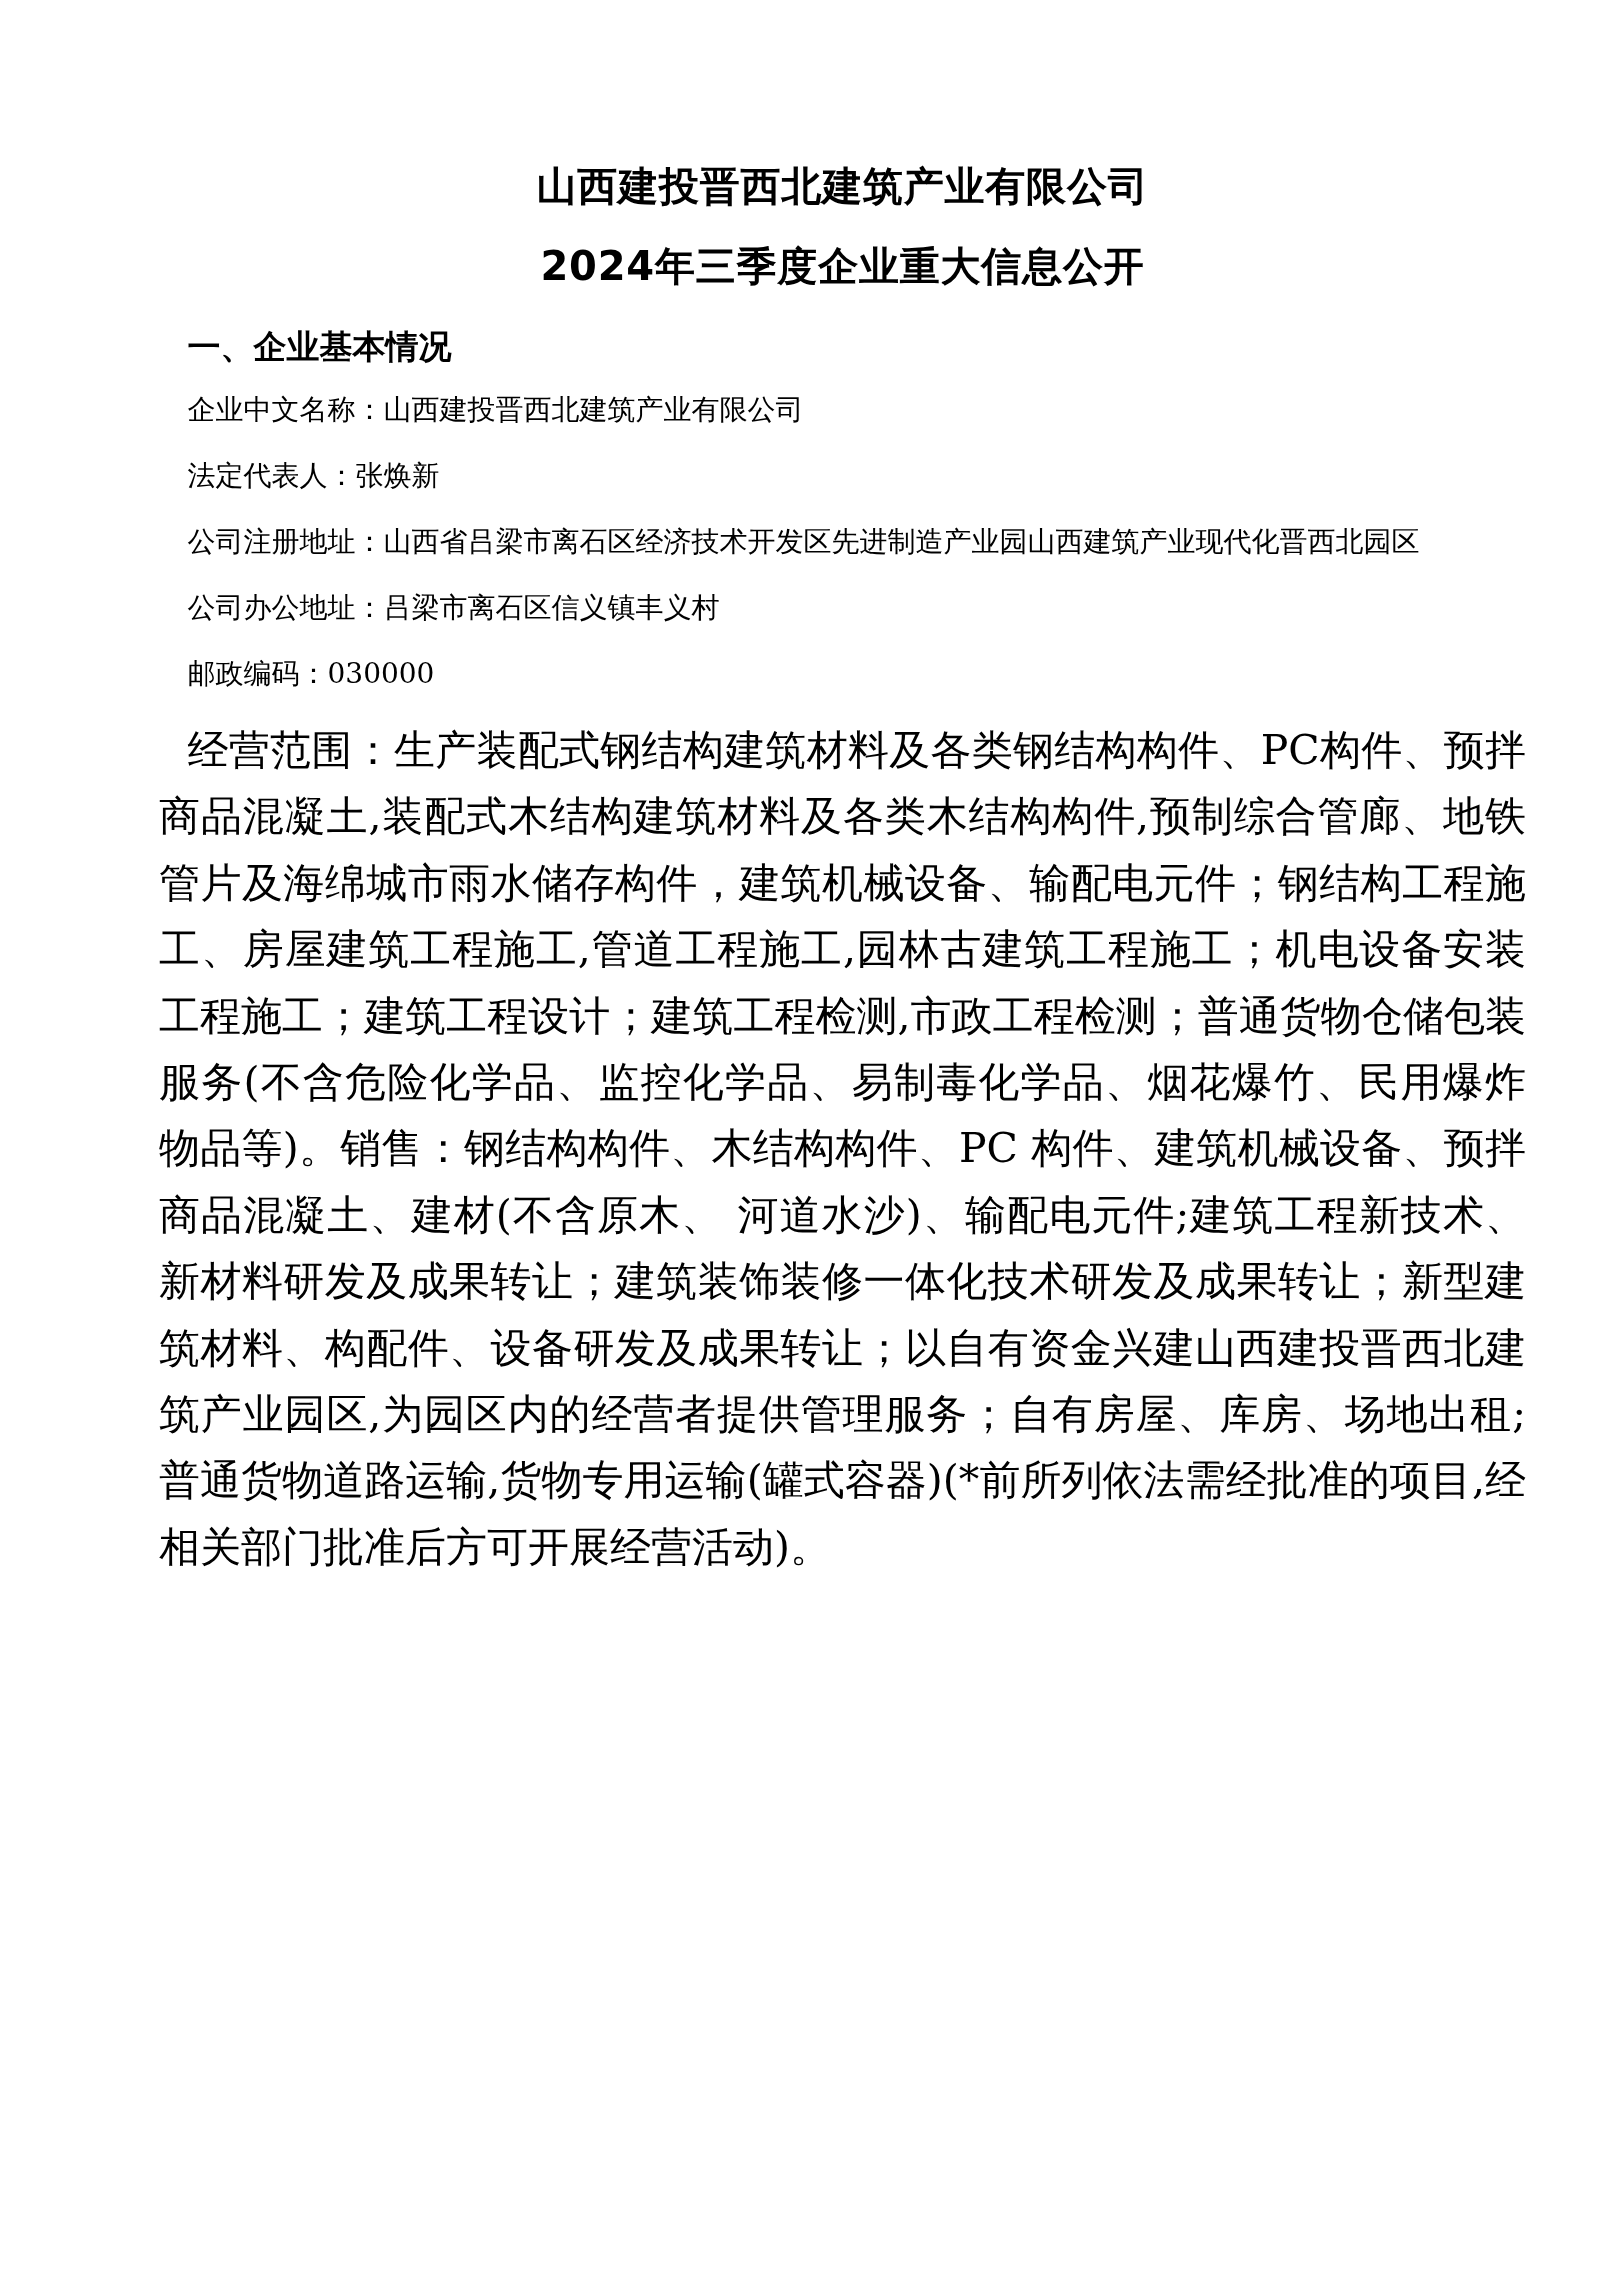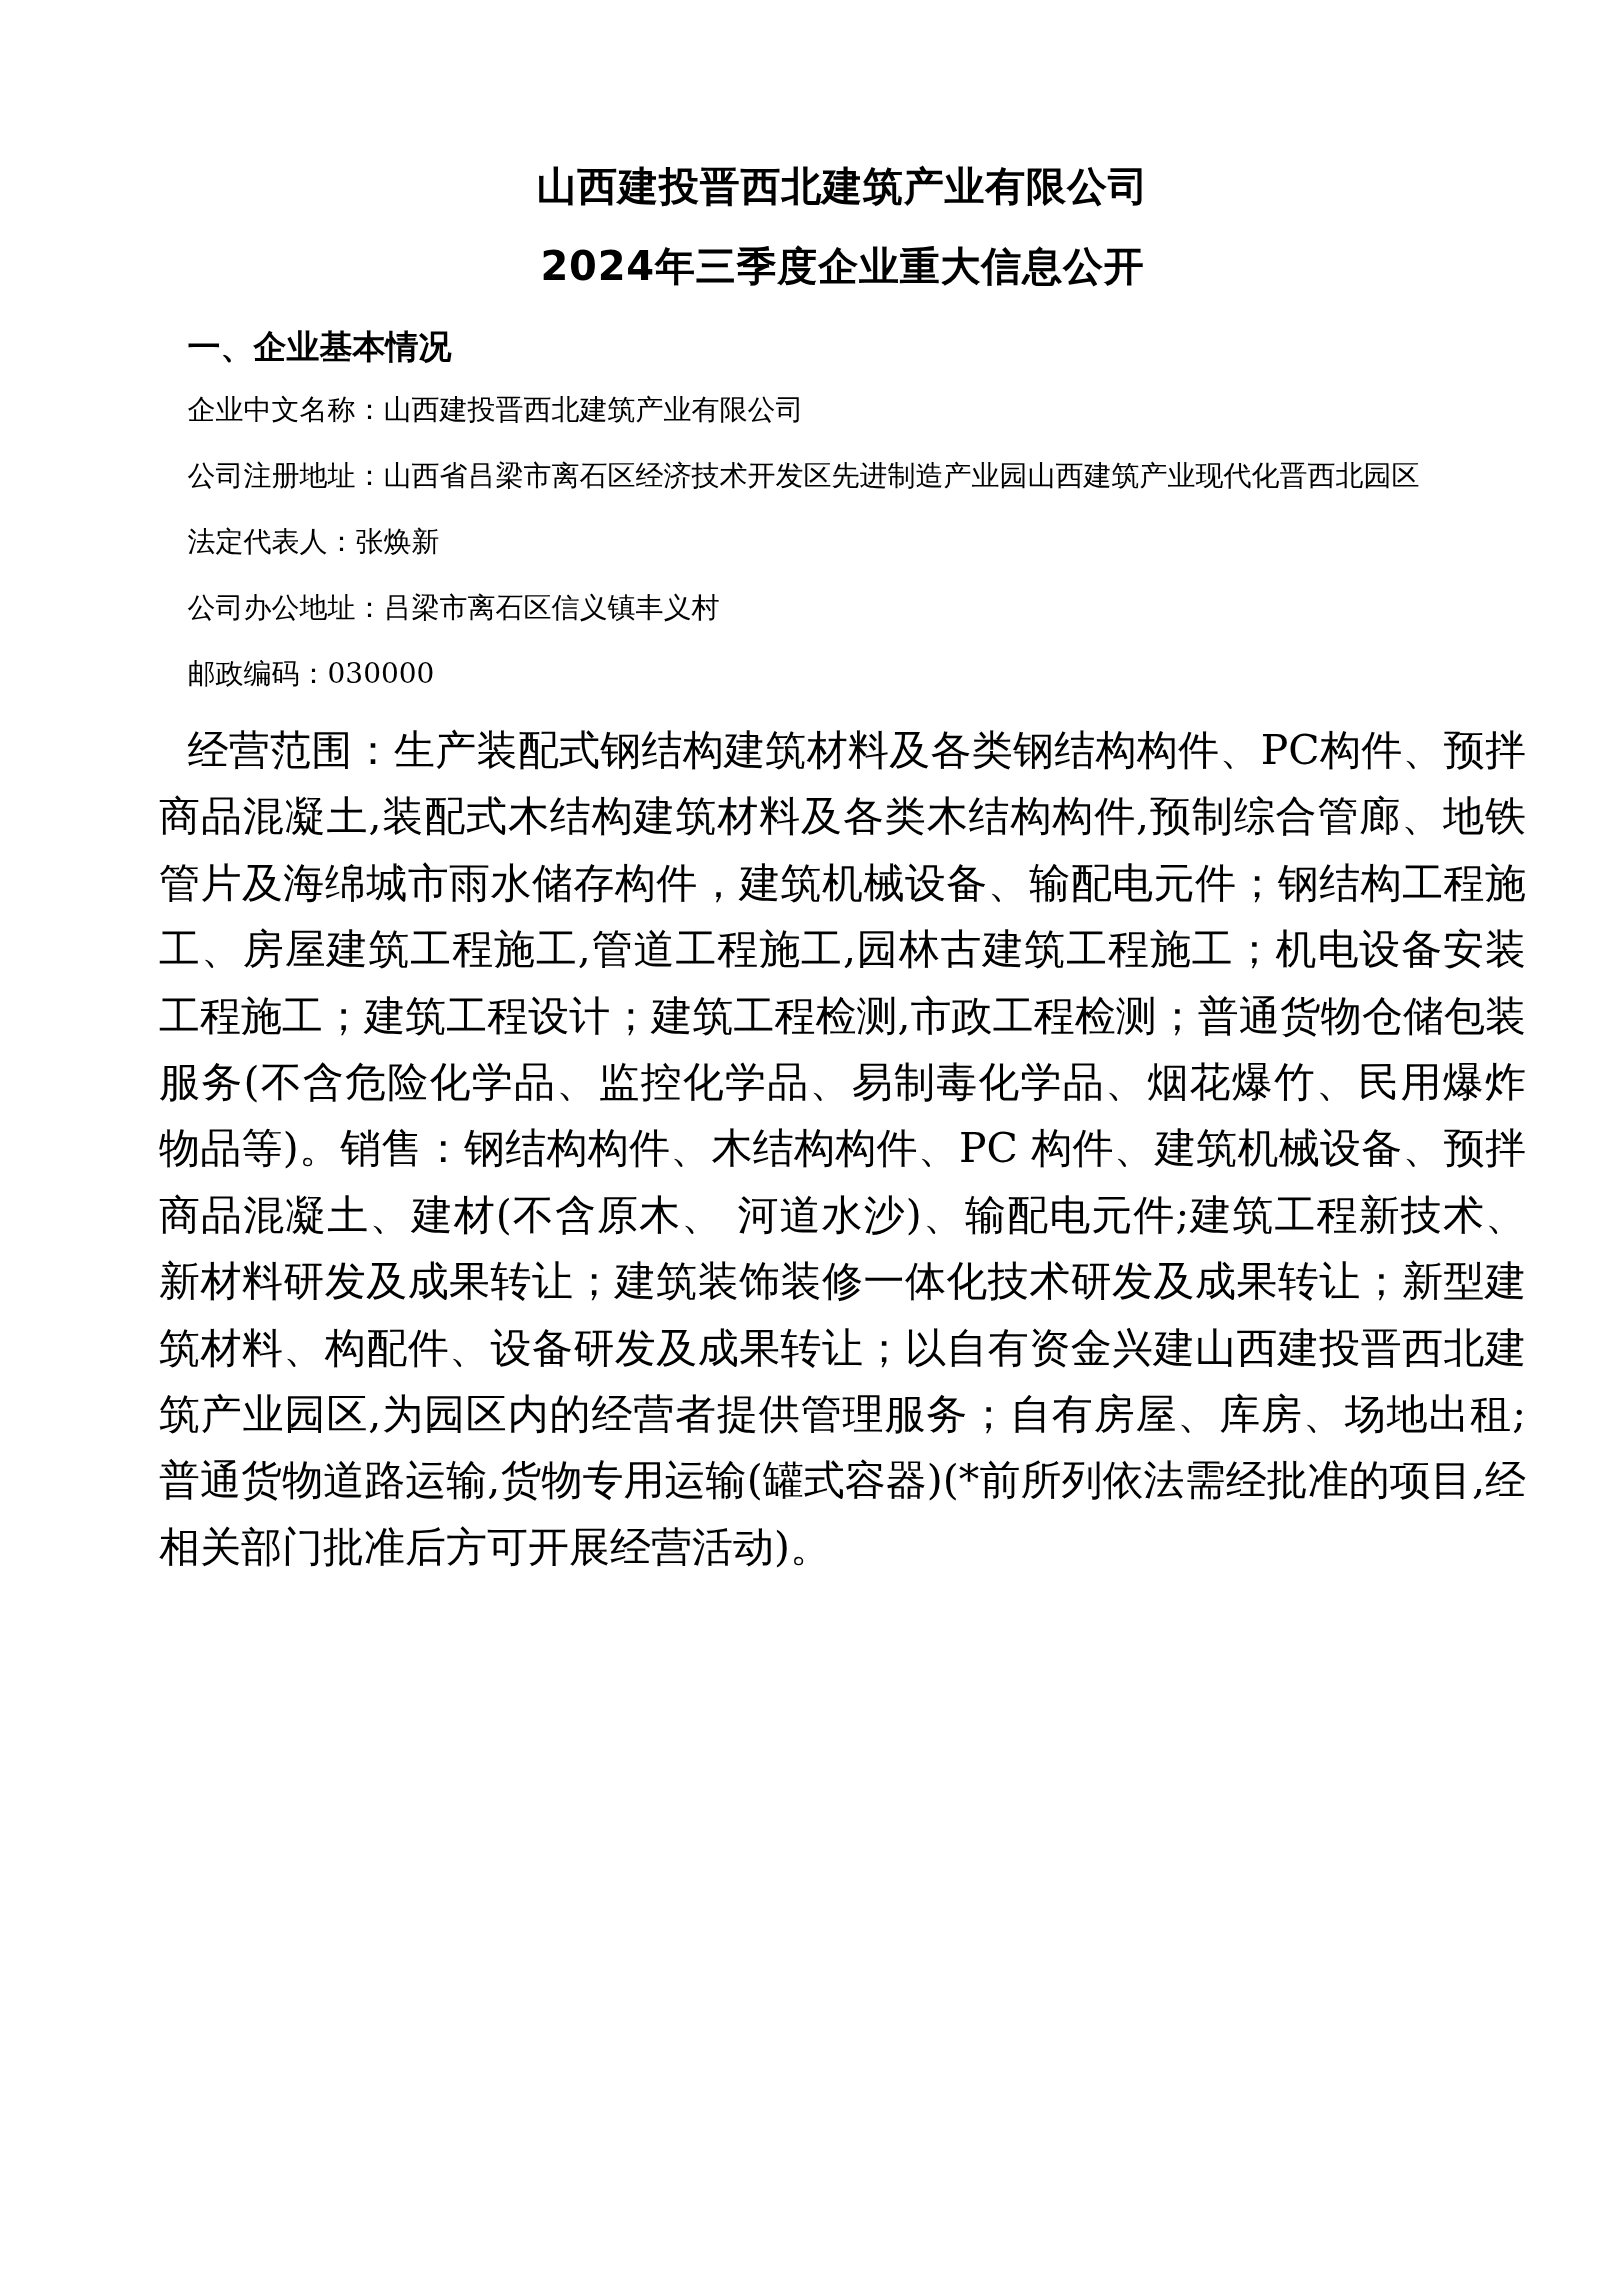--- a/index.html
+++ b/index.html
@@ -67,21 +67,21 @@
 <body>
 
 <div class="page">
 
   <h1 class="doc-title">山西建投晋西北建筑产业有限公司</h1>
   <h1 class="doc-title line2">2024年三季度企业重大信息公开</h1>
 
   <h2 class="section-heading">一、企业基本情况</h2>
 
   <p class="para indent">企业中文名称：山西建投晋西北建筑产业有限公司</p>
+  <p class="para indent">法定代表人：张焕新</p>
   <p class="para indent">公司注册地址：山西省吕梁市离石区经济技术开发区先进制造产业园山西建筑产业现代化晋西北园区</p>
-  <p class="para indent">法定代表人：张焕新</p>
   <p class="para indent">公司办公地址：吕梁市离石区信义镇丰义村</p>
   <p class="para indent">邮政编码：030000</p>
 
   <p class="body-block">经营范围：生产装配式钢结构建筑材料及各类钢结构构件、PC构件、预拌商品混凝土,装配式木结构建筑材料及各类木结构构件,预制综合管廊、地铁管片及海绵城市雨水储存构件，建筑机械设备、输配电元件；钢结构工程施工、房屋建筑工程施工,管道工程施工,园林古建筑工程施工；机电设备安装工程施工；建筑工程设计；建筑工程检测,市政工程检测；普通货物仓储包装服务(不含危险化学品、监控化学品、易制毒化学品、烟花爆竹、民用爆炸物品等)。销售：钢结构构件、木结构构件、PC 构件、建筑机械设备、预拌商品混凝土、建材(不含原木、 河道水沙)、输配电元件;建筑工程新技术、新材料研发及成果转让；建筑装饰装修一体化技术研发及成果转让；新型建筑材料、构配件、设备研发及成果转让；以自有资金兴建山西建投晋西北建筑产业园区,为园区内的经营者提供管理服务；自有房屋、库房、场地出租;普通货物道路运输,货物专用运输(罐式容器)(*前所列依法需经批准的项目,经相关部门批准后方可开展经营活动)。</p>
 
 </div>
 
 
 </body></html>

